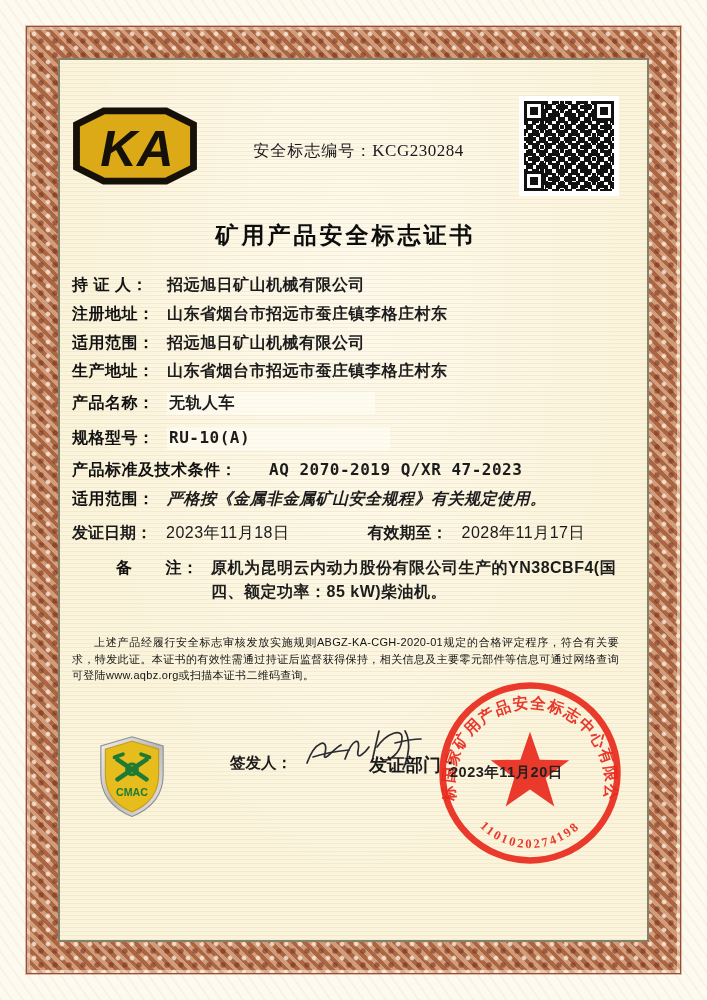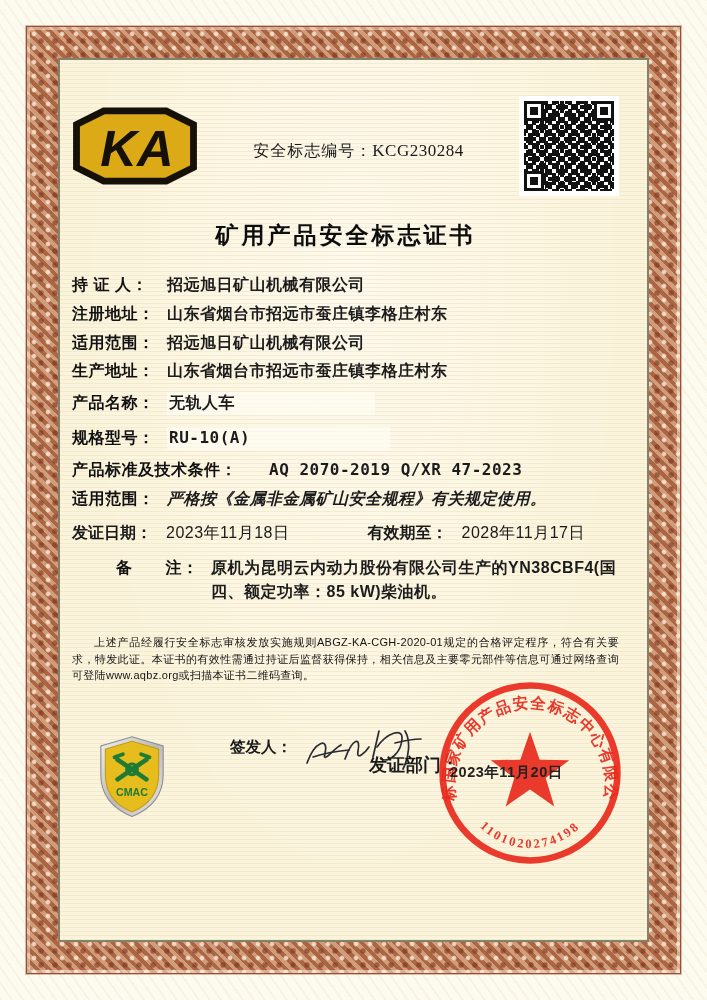--- a/index.html
+++ b/index.html
@@ -70,21 +70,21 @@
   .remrow .flabel{flex:0 0 95px;}
   .remrow .fvalue{max-width:445px;font-weight:600;}
   
   .statement{
     margin-top:30px;font-size:11px;font-weight:400;line-height:1.5;
     text-indent:2em;letter-spacing:.3px;color:#141414;text-align:justify;
   }
   
   .footer{position:relative;height:225px;margin:4px -28px 0 -28px;}
   .cmac{position:absolute;left:50px;top:38px;width:76px;height:88px;}
-  .signer{position:absolute;left:186px;top:42px;font-size:15.5px;font-weight:700;}
+  .signer{position:absolute;left:186px;top:58px;font-size:15.5px;font-weight:700;}
   .signature{position:absolute;left:255px;top:28px;width:135px;height:62px;}
   .issuer{position:absolute;left:325px;top:58px;font-size:18px;font-weight:700;}
   .seal{position:absolute;left:392px;top:-16px;width:188px;height:188px;}
   .seal-date{position:absolute;left:406px;top:68px;font-size:14.5px;font-weight:600;color:#222;letter-spacing:.5px;}
 </style>
 </head>
 <body>
 
 <div class="page">
   <div class="border-band"></div>

